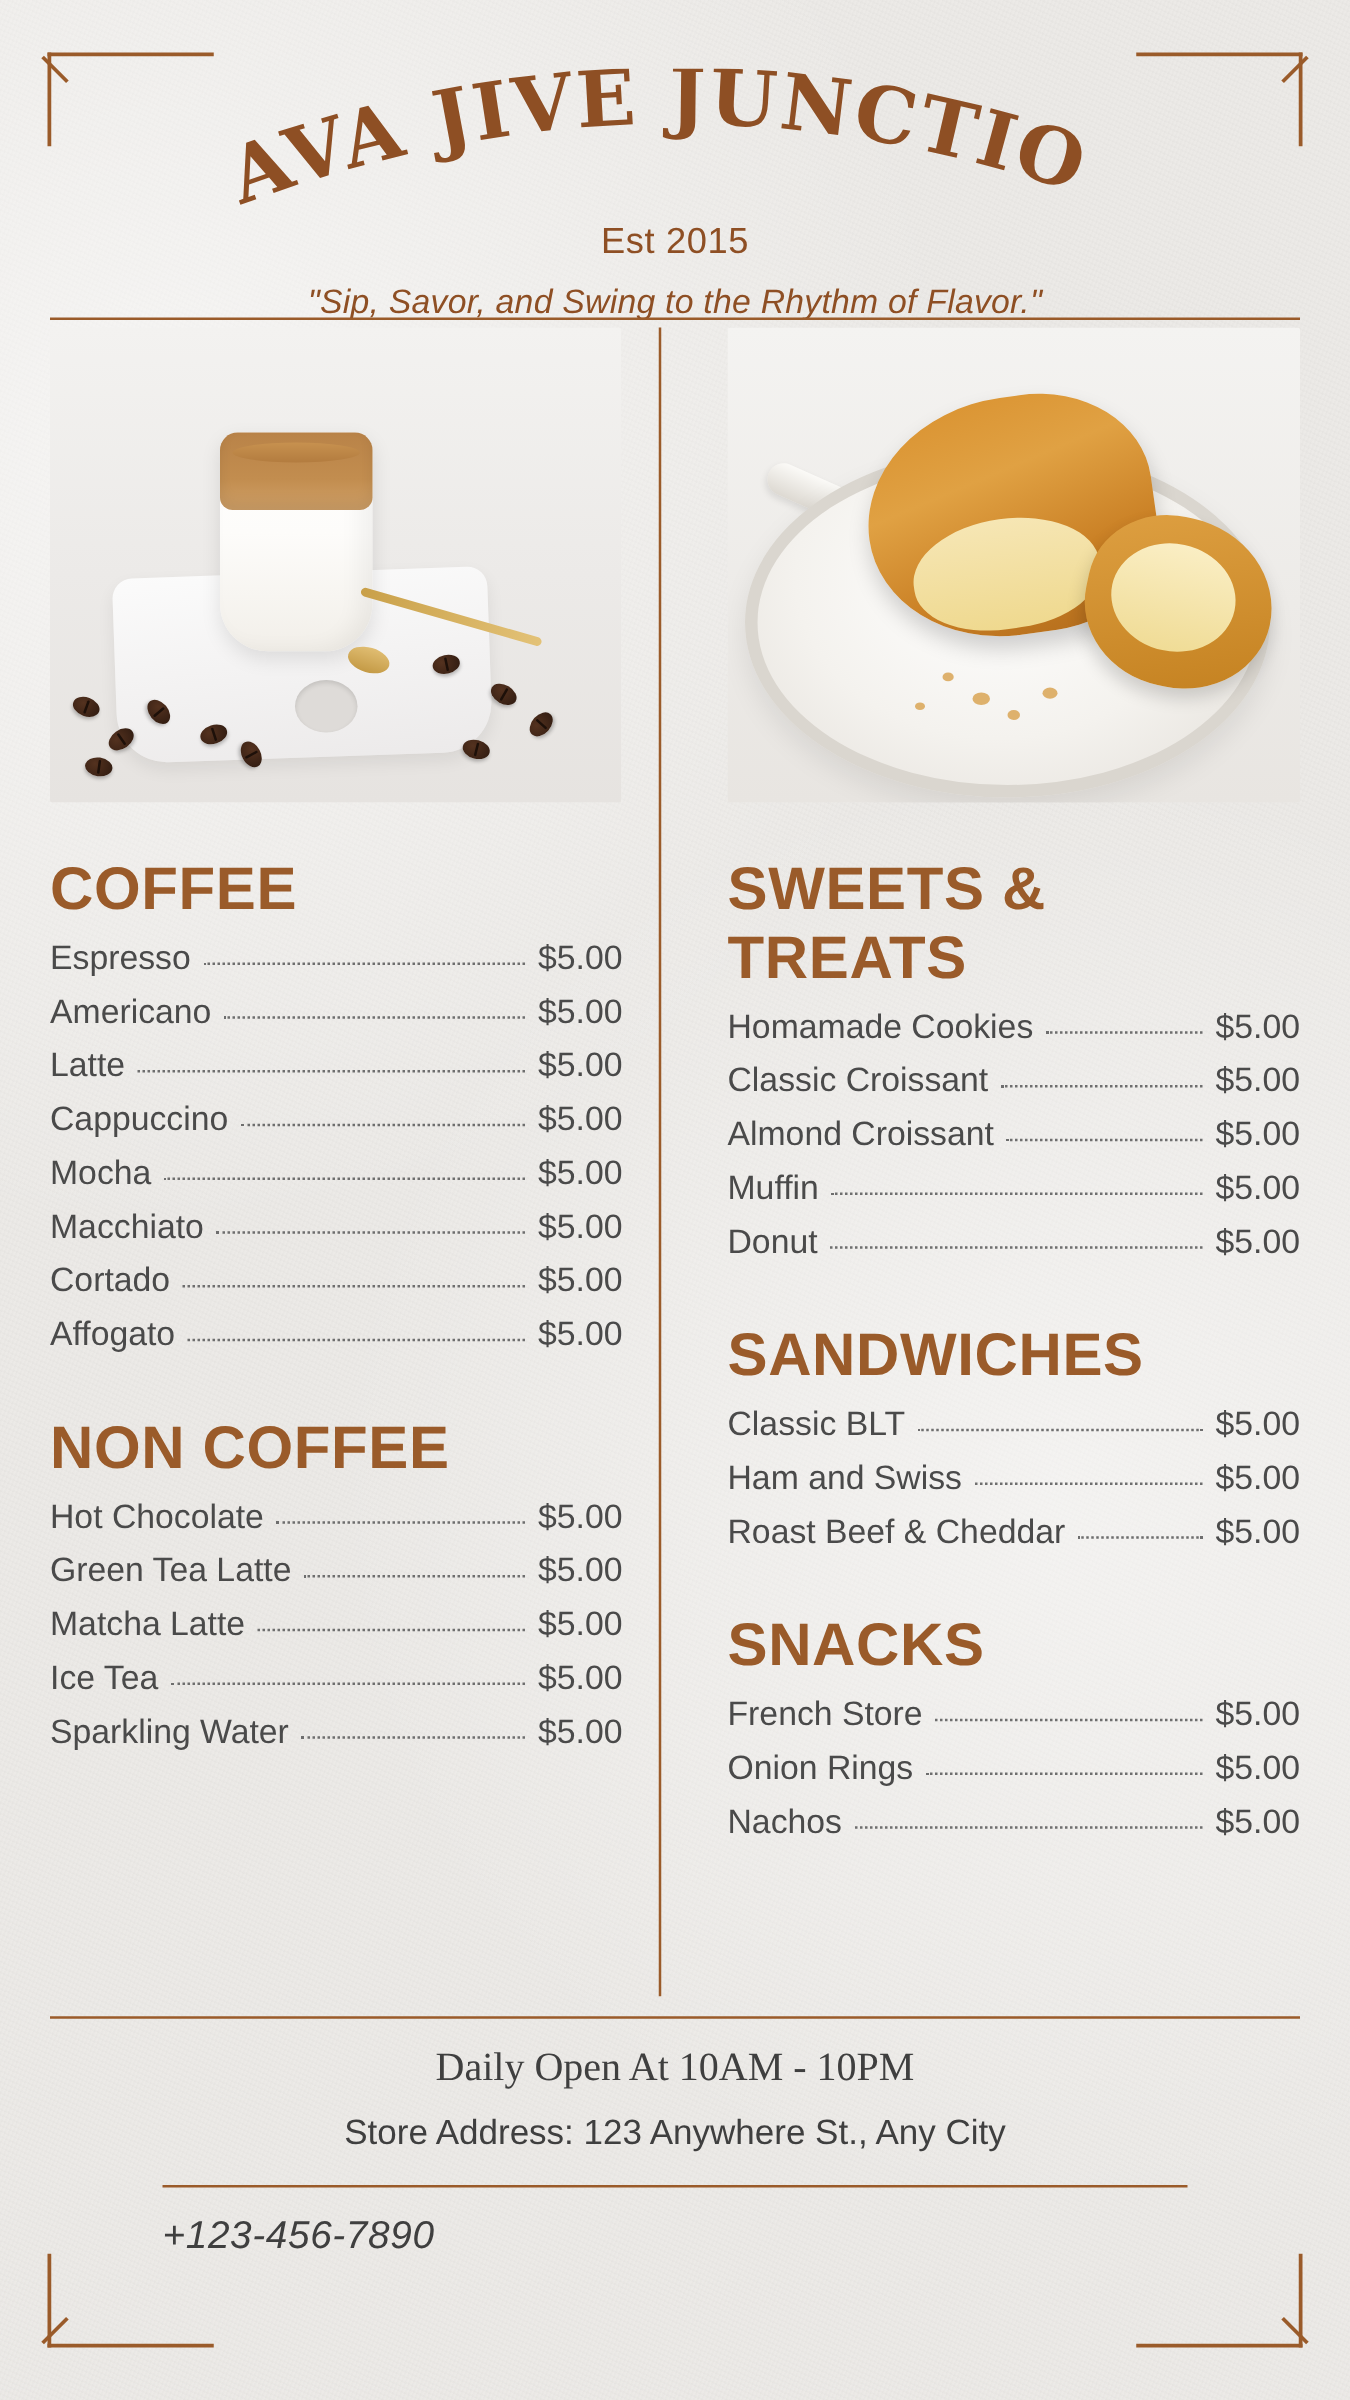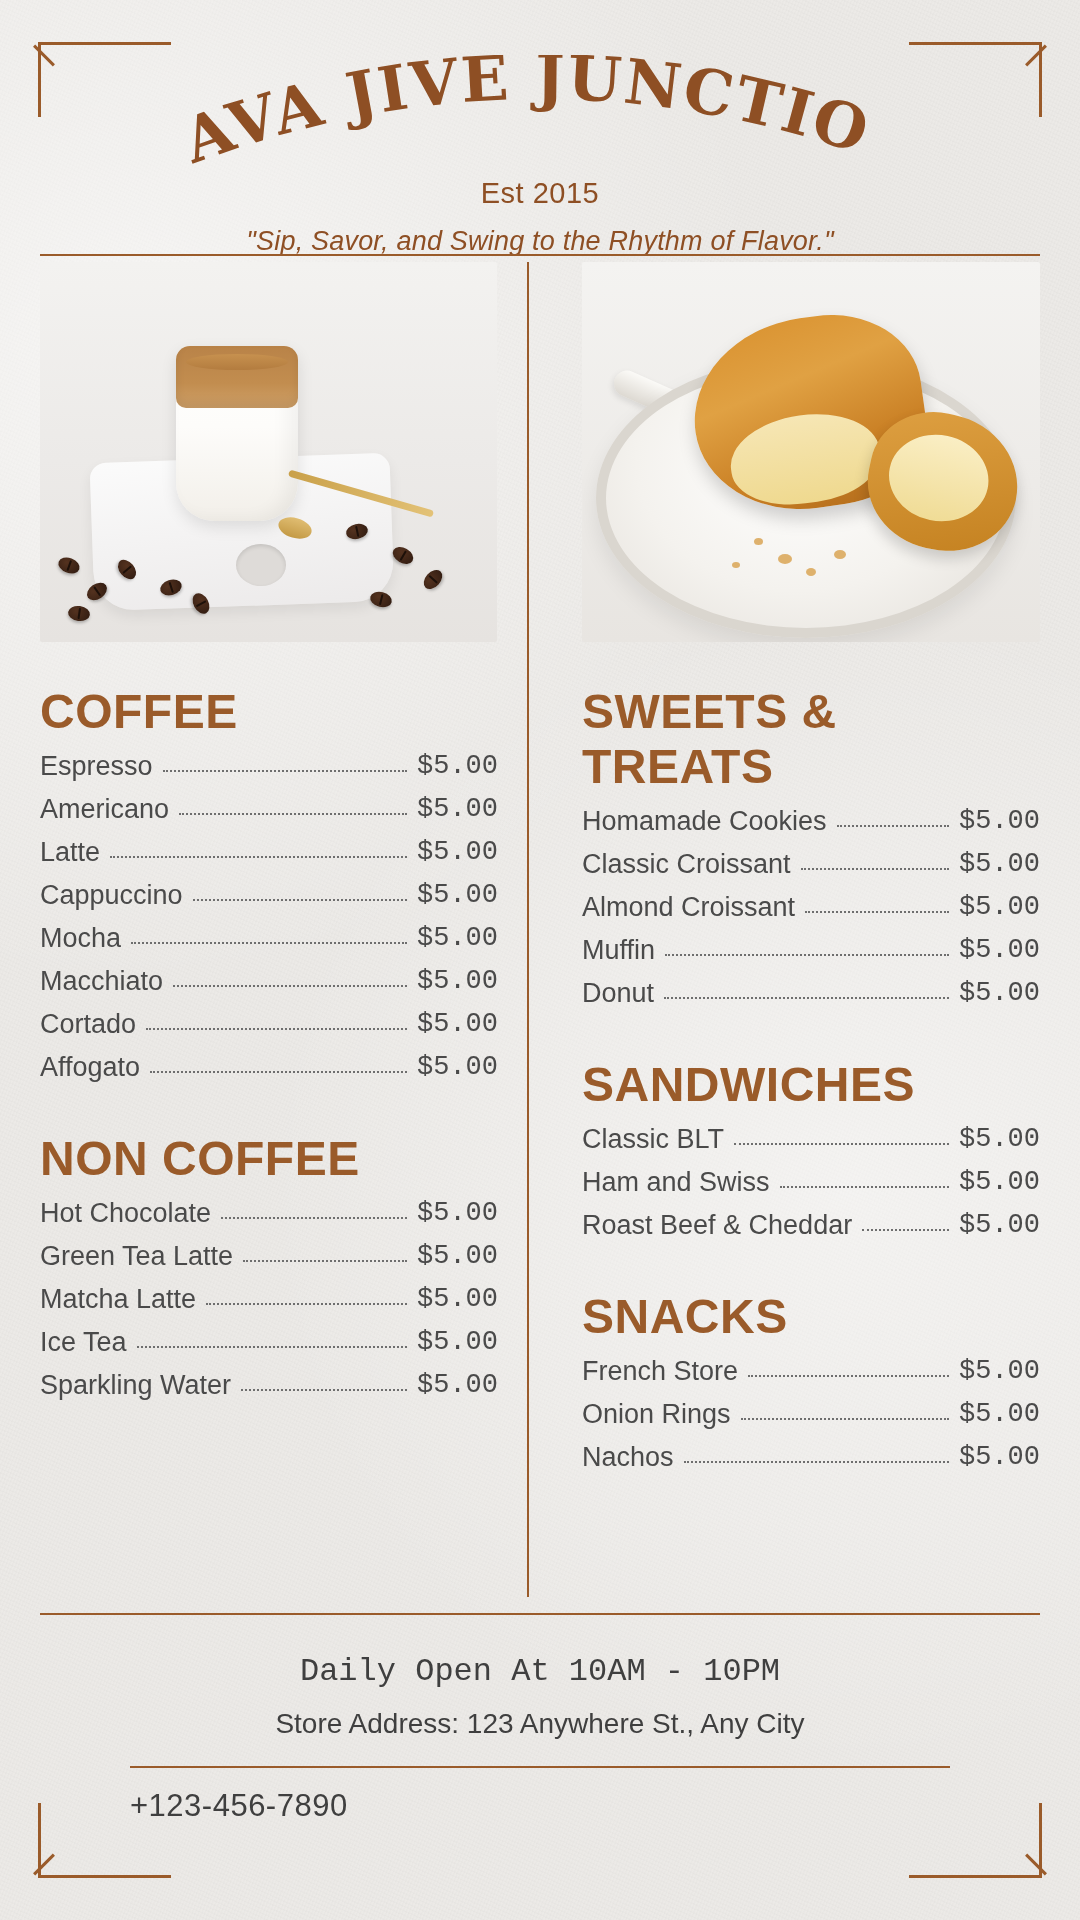--- a/index.html
+++ b/index.html
@@ -154,21 +154,21 @@
     white-space: nowrap;
   }
   .menu-name { font-family: "Liberation Sans", sans-serif; }
   .dots {
     flex: 1 1 auto;
     border-bottom: 2px dotted #6e6e6e;
     margin: 0 10px 8px 10px;
     min-width: 24px;
     height: 0;
   }
-  .menu-price { font-family: Liberation Mono, monospace; }
+  .menu-price { font-family: Liberation Sans, sans-serif; }
 
   .block-gap { height: 34px; }
 
   
   .rule-bottom {
     position: absolute;
     top: 1613px;
     left: 40px;
     width: 1000px;
     height: 2px;
@@ -177,23 +177,22 @@
   .footer {
     position: absolute;
     top: 1635px;
     left: 0;
     width: 100%;
     text-align: center;
   }
   .footer-hours {
     font-size: 32px;
     color: #3f3f3f;
-    font-family: Liberation Mono, monospace;
+    font-family: Liberation Serif, serif;
     margin-bottom: 18px;
-    margin-top: 18px;
   }
   .footer-address {
     font-size: 28px;
     color: #3f3f3f;
     font-family: "Liberation Sans", sans-serif;
   }
   .footer-rule {
     width: 820px;
     height: 2px;
     background: #9a5b2a;
@@ -201,20 +200,21 @@
   }
   .footer-contact {
     width: 820px;
     margin: 20px auto 0 auto;
     display: flex;
     justify-content: space-between;
     align-items: center;
     font-size: 31px;
     color: #3f3f3f;
     letter-spacing: 0.5px;
+    font-style: italic;
   }
 
   
   .img-coffee {
     width: 100%; height: 100%;
     background:
       linear-gradient(180deg, #f3f2f0 0%, #eceae8 52%, #e6e3e0 100%);
     position: relative;
   }
   .img-coffee .board {

